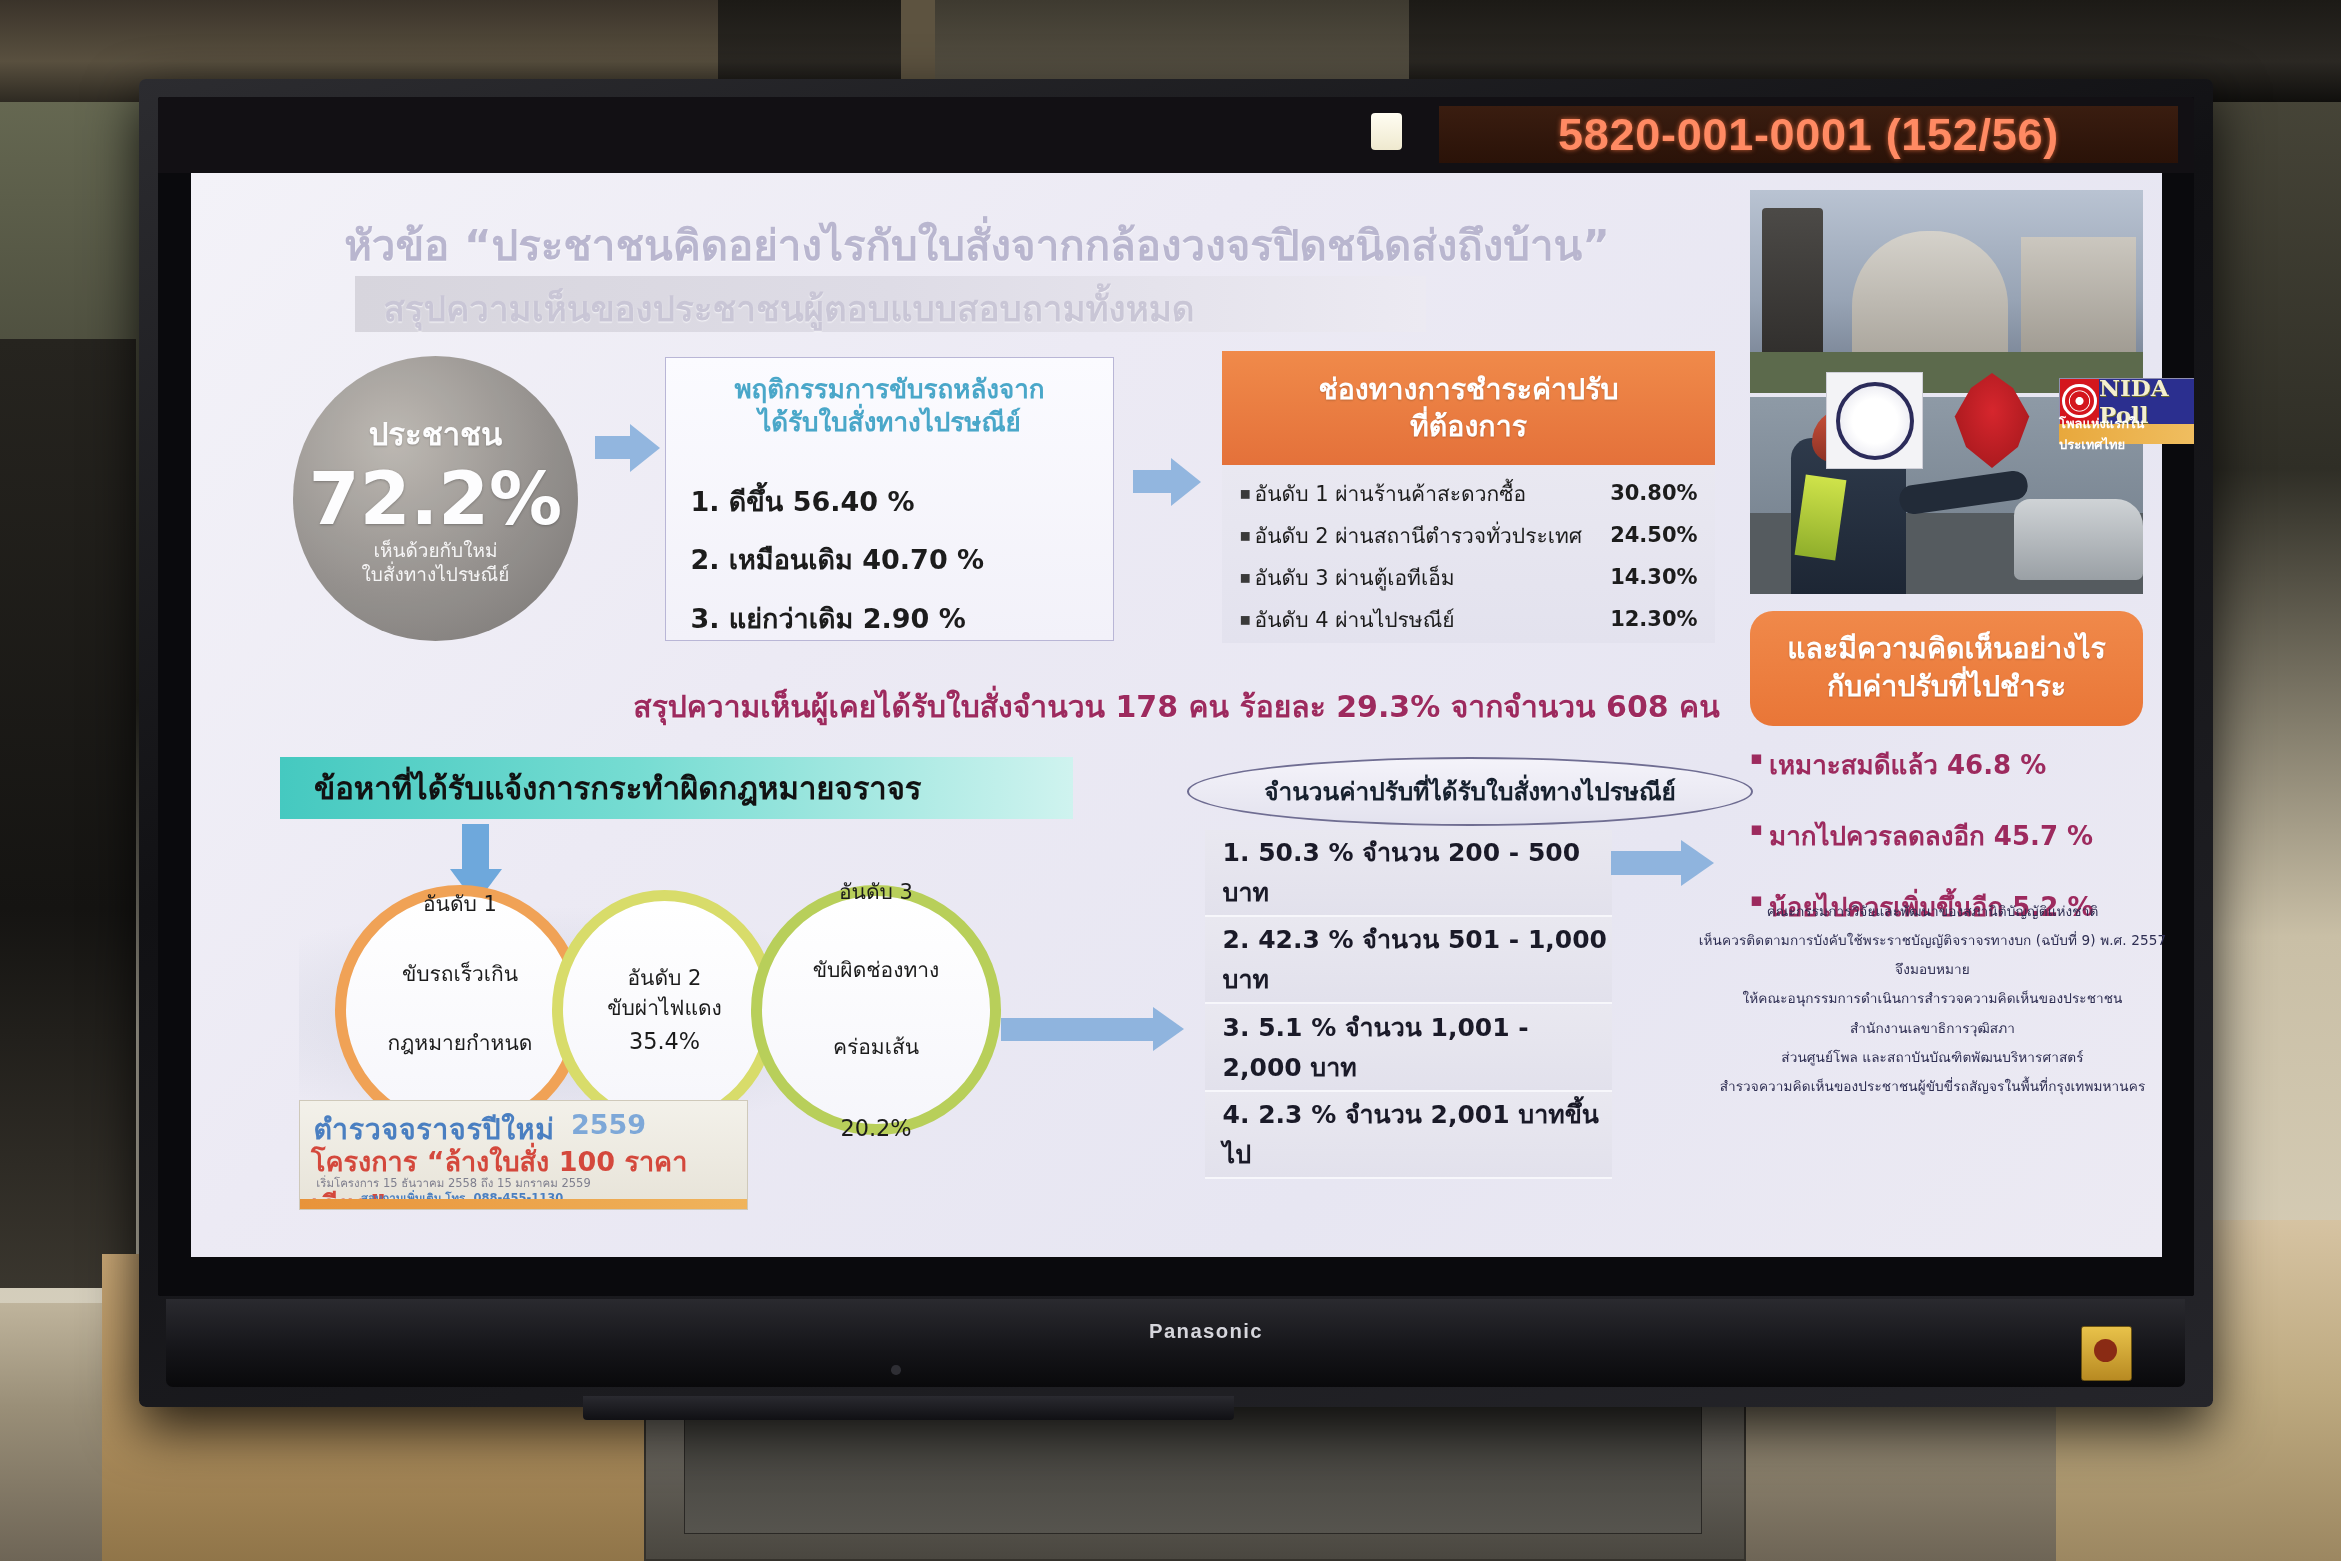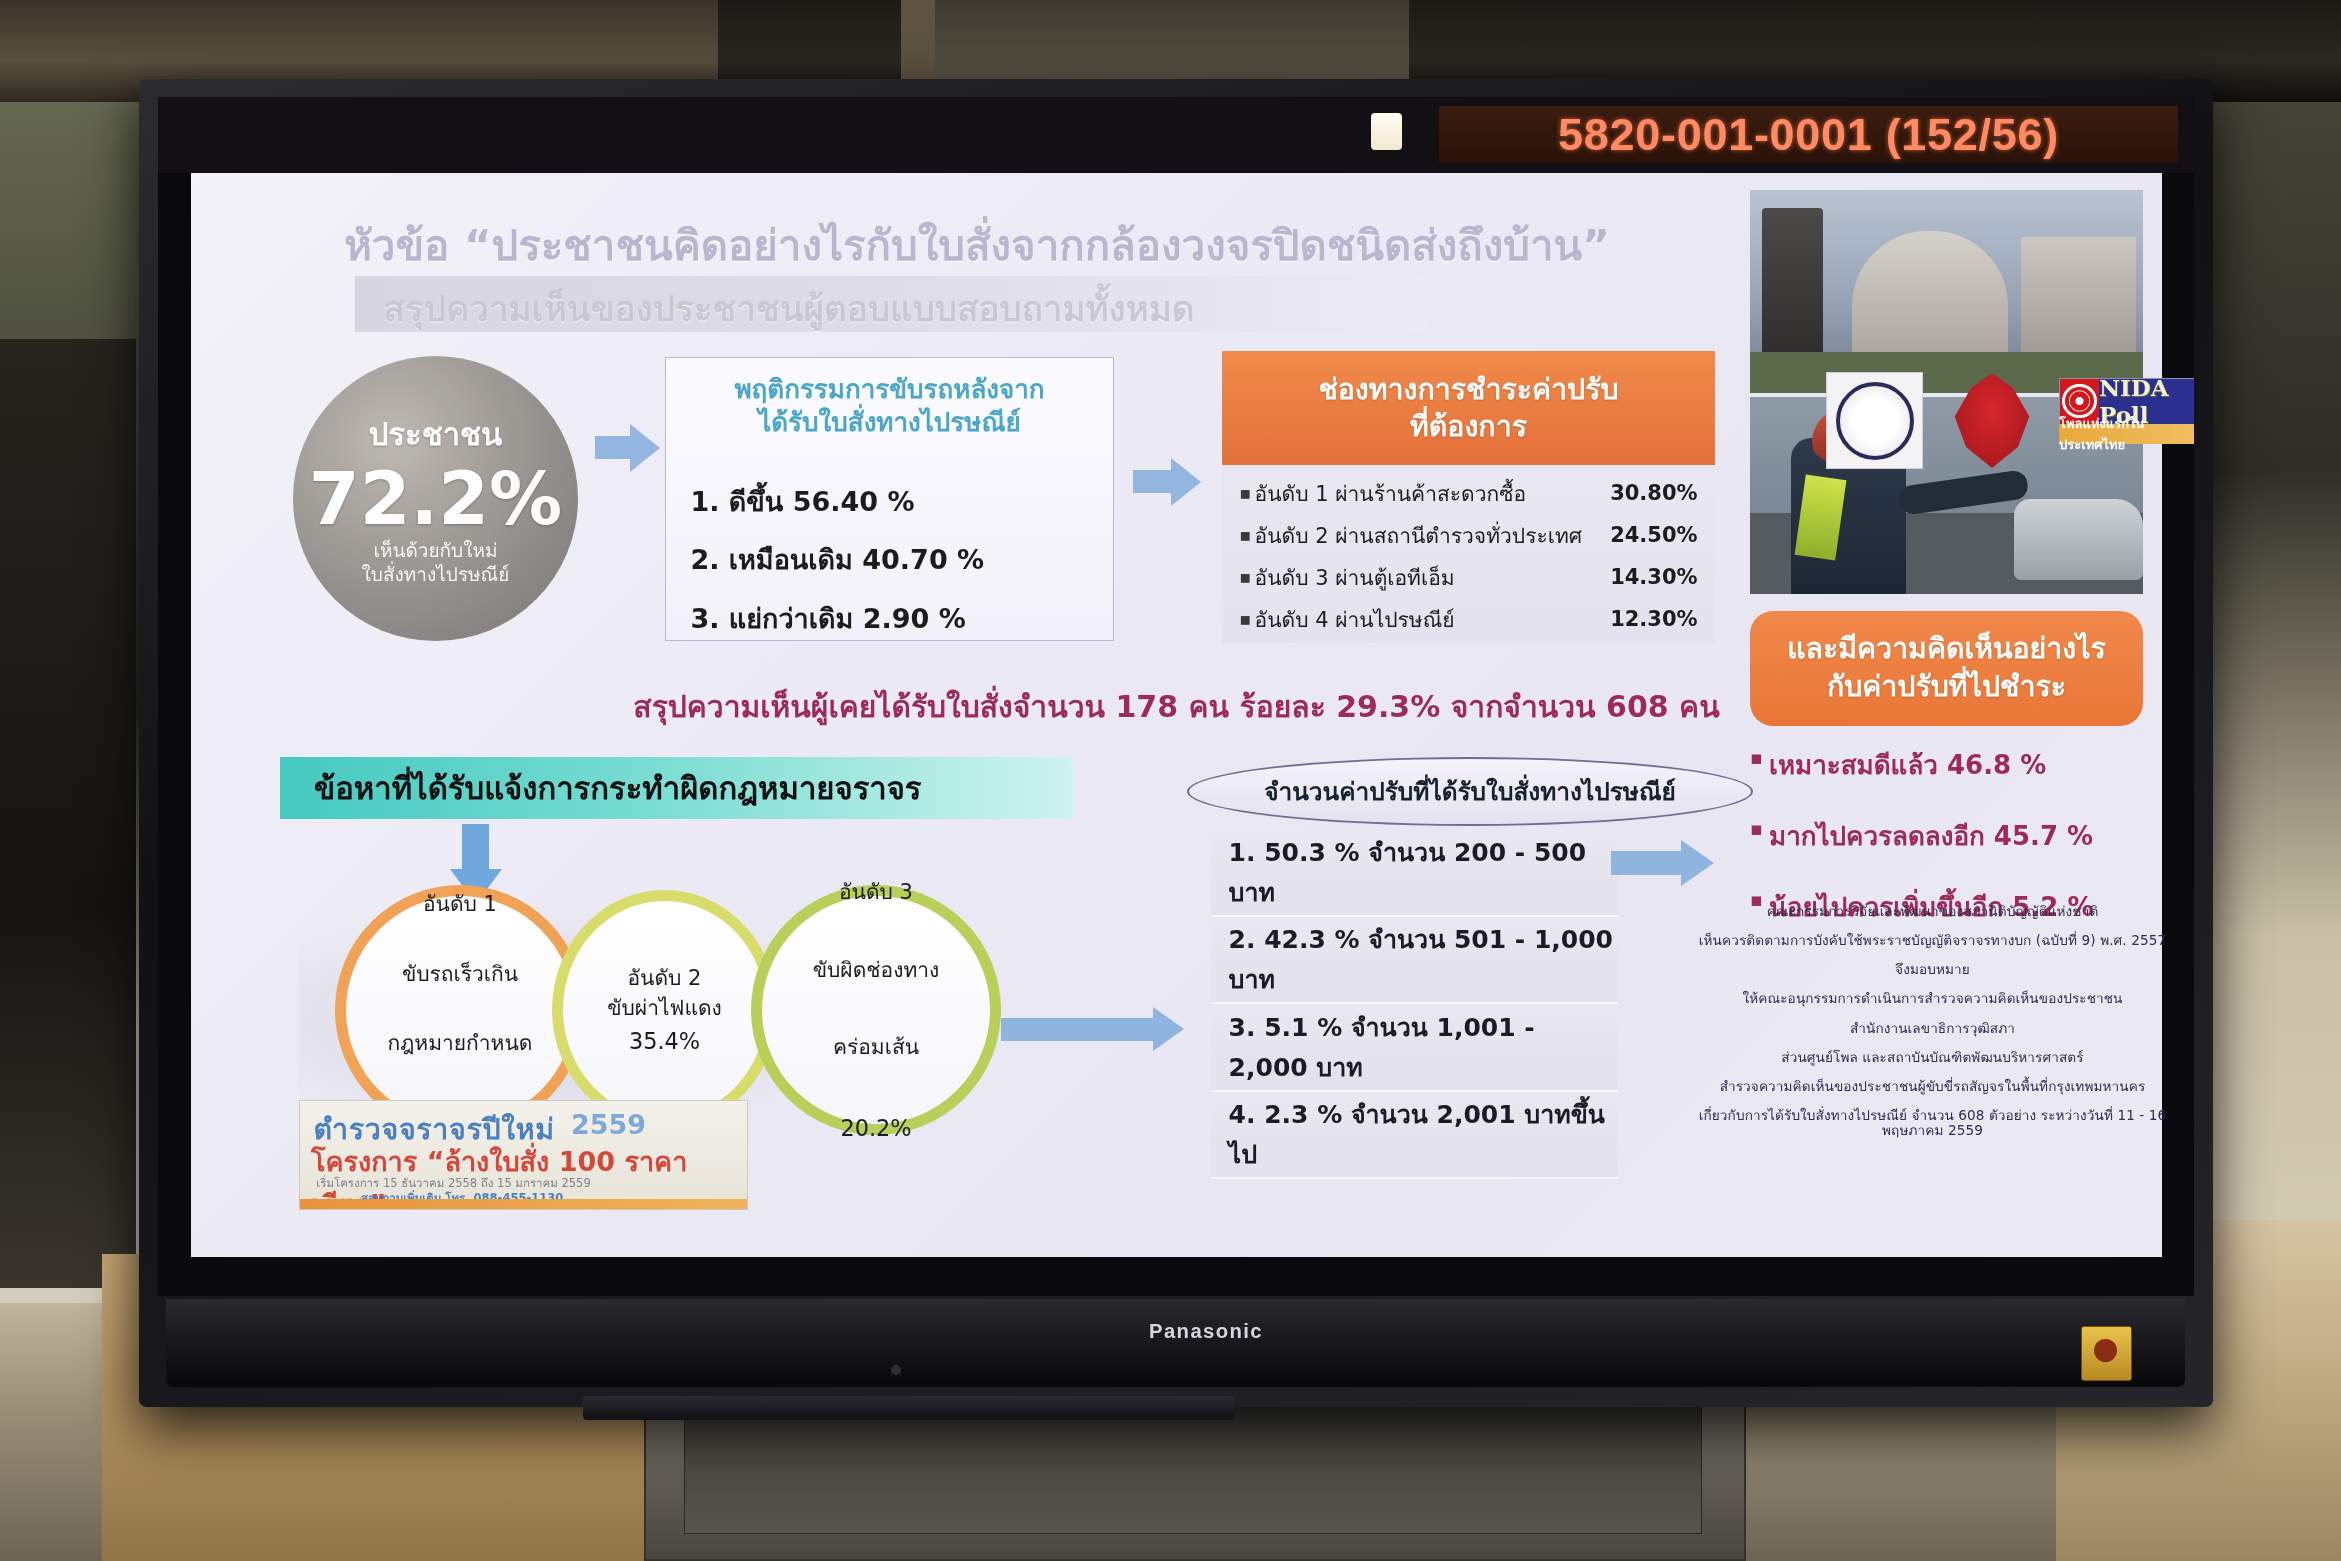--- a/index.html
+++ b/index.html
@@ -128,21 +128,21 @@
   .ring{position:absolute;width:228px;height:228px;border-radius:50%;
      display:flex;flex-direction:column;align-items:center;justify-content:center;
      background:linear-gradient(180deg,#ffffff,#f6f6fb);text-align:center;}
   .ring .rl{font-size:21px;color:#1b1b1b;line-height:1.42;}
   .ring .rv{font-size:22.4px;color:#1b1b1b;margin-top:4.1px;}
   .ring1{left:144px;top:712px;border:11px solid #f0a256;gap:40px;}
   .ring2{left:361px;top:717px;border:11px solid #d8dc6a;width:203px;height:217px;}
   .ring3{left:560px;top:712px;border:11px solid #b8cf5a;gap:48px;}
 
   .amt-list{position:absolute;left:1014px;top:657px;width:407px;height:366px;}
-  .amt-row{position:absolute;left:6px;width:407px;height:85px;
+  .amt-row{position:absolute;left:0;width:407px;height:85px;
      background:linear-gradient(180deg,#e9e8f0,#e2e1ec);border-bottom:2px solid #f7f7fb;
      display:flex;align-items:center;}
   .amt-row span{margin-left:17.6px;font-size:25px;font-weight:bold;color:#1a1a28;}
 
   .arrow3{position:absolute;left:1420px;top:667px;}
   .arrow3 .shaft{position:absolute;left:0;top:11px;width:75px;height:24.4px;background:#8fb4de;}
   .arrow3 .head{position:absolute;left:70px;top:0;width:0;height:0;
      border-top:23px solid transparent;border-bottom:23px solid transparent;border-left:33px solid #8fb4de;}
   .arrow4{position:absolute;left:810px;top:834px;}
   .arrow4 .shaft{position:absolute;left:0;top:11px;width:156px;height:23px;background:#8fb4de;}
@@ -439,21 +439,20 @@
         </div>
 
         <div class="note">
           <div>คณะกรรมการวิจัยและพัฒนาของสภานิติบัญญัติแห่งชาติ</div>
           <div>เห็นควรติดตามการบังคับใช้พระราชบัญญัติจราจรทางบก (ฉบับที่ 9) พ.ศ. 2557</div>
           <div>จึงมอบหมาย</div>
           <div>ให้คณะอนุกรรมการดำเนินการสำรวจความคิดเห็นของประชาชน</div>
           <div>สำนักงานเลขาธิการวุฒิสภา</div>
           <div>ส่วนศูนย์โพล และสถาบันบัณฑิตพัฒนบริหารศาสตร์</div>
           <div>สำรวจความคิดเห็นของประชาชนผู้ขับขี่รถสัญจรในพื้นที่กรุงเทพมหานคร</div>
-          <div>เกี่ยวกับการได้รับใบสั่งทางไปรษณีย์ จำนวน 608 ตัวอย่าง ระหว่างวันที่ 11 - 16 พฤษภาคม 2559</div>
         </div>
 
         <div class="banner">
           <div class="bn-l1">ตำรวจจราจรปีใหม่</div>
           <div class="bn-y">2559</div>
           <div class="bn-l2">โครงการ “ล้างใบสั่ง 100 ราคาเดียว”</div>
           <div class="bn-l3">เริ่มโครงการ 15 ธันวาคม 2558 ถึง 15 มกราคม 2559</div>
           <div class="bn-l4">สอบถามเพิ่มเติม โทร. 088-455-1130</div>
           <div class="bn-strip"></div>
         </div>

